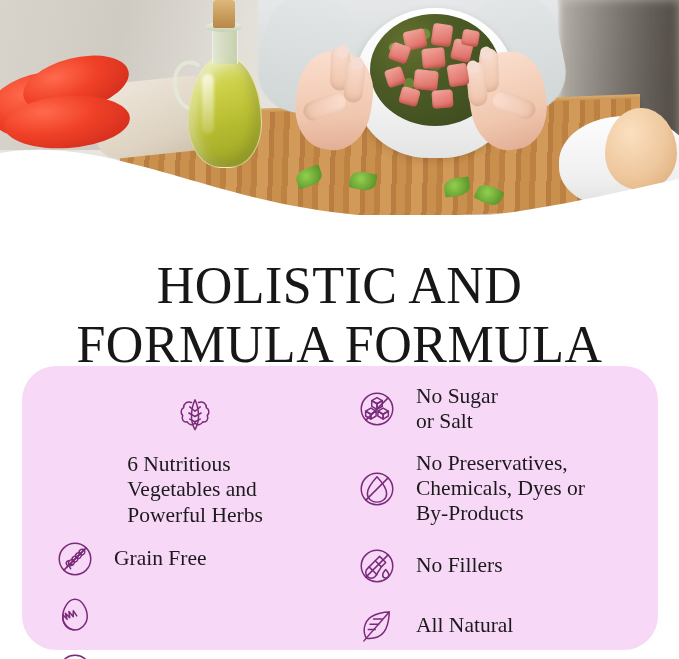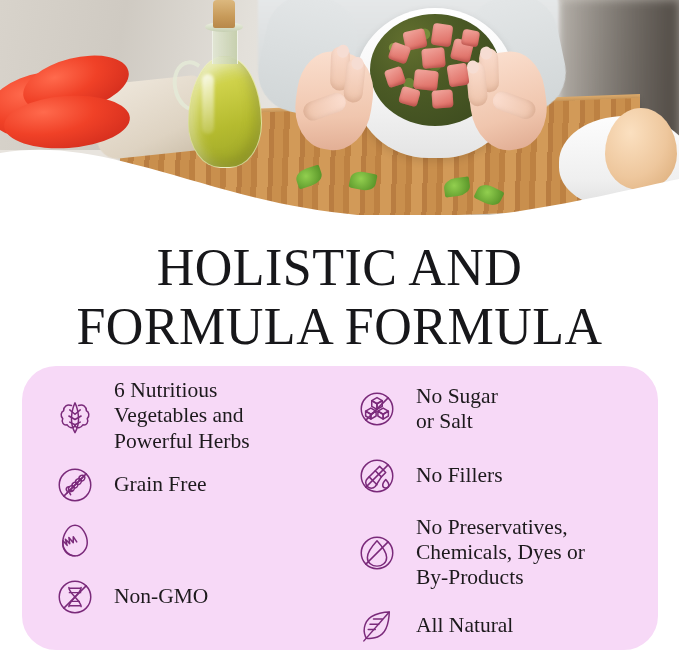--- a/index.html
+++ b/index.html
@@ -221,21 +221,21 @@
   
   .wave {
     position: absolute;
     left: 0; bottom: -2px; width: 679px; height: 110px;
     pointer-events: none;
   }
 
   
   .heading {
     position: absolute;
-    top: 204px; left: 0; width: 679px;
+    top: 222px; left: 0; width: 679px;
     text-align: center;
     color: #17171a;
     font-family: "Liberation Serif", "DejaVu Serif", serif;
     font-size: 52px;
     line-height: 1.13;
     letter-spacing: 0.5px;
     font-weight: 400;
   }
   .heading .line { display: block; white-space: nowrap; }
 
@@ -270,21 +270,21 @@
   }
   .feature .icon svg { display: block; }
   .feature .label {
     color: #1d1a1d;
     font-family: "Liberation Serif", "DejaVu Serif", serif;
     font-size: 21.5px;
     line-height: 1.18;
     white-space: pre-line;
   }
 
-  .col-left  .feature:nth-child(1) { margin-top: 2px;  }
+  .col-left  .feature:nth-child(1) { margin-top: 12px; flex-direction: column;  }
   .col-left  .feature:nth-child(2) { margin-top: 6px;  }
   .col-left  .feature:nth-child(3) { margin-top: 6px;  }
   .col-left  .feature:nth-child(4) { margin-top: 6px;  }
   .col-right .feature:nth-child(1) { margin-top: 8px;  }
   .col-right .feature:nth-child(2) { margin-top: 16px; }
   .col-right .feature:nth-child(3) { margin-top: 14px; }
   .col-right .feature:nth-child(4) { margin-top: 10px; }
 </style>
 </head>
 <body>
@@ -450,45 +450,45 @@
         </span>
         <span class="label">No Sugar
 or Salt</span>
       </div>
 
       <div class="feature">
         <span class="icon">
           <svg width="42" height="42" viewBox="0 0 48 48" fill="none" stroke="currentColor" stroke-width="1.7" stroke-linecap="round" stroke-linejoin="round">
             <circle cx="24" cy="24" r="18"></circle>
             <line x1="11.3" y1="36.7" x2="36.7" y2="11.3"></line>
+            <path d="M24 10 C24 10 13 22 13 29 C13 35 18 39 24 39 C30 39 35 35 35 29 C35 22 24 10 24 10 Z"></path>
+          </svg>
+        </span>
+        <span class="label">No Preservatives,
+Chemicals, Dyes or
+By-Products</span>
+      </div>
+
+      <div class="feature">
+        <span class="icon">
+          <svg width="42" height="42" viewBox="0 0 48 48" fill="none" stroke="currentColor" stroke-width="1.7" stroke-linecap="round" stroke-linejoin="round">
+            <circle cx="24" cy="24" r="18"></circle>
+            <line x1="11.3" y1="36.7" x2="36.7" y2="11.3"></line>
             <path d="M27 13 L34 20 L29 25 L22 18 Z"></path>
             <path d="M22 18 L13 27 C10.5 29.5 10.5 33.5 13 36 C15.5 38.5 19.5 38.5 22 36 L29 25"></path>
             <path d="M15 25 L24 34"></path>
             <path d="M34 28 C34 28 30.5 32 30.5 34.3 C30.5 36.3 32 37.7 34 37.7 C36 37.7 37.5 36.3 37.5 34.3 C37.5 32 34 28 34 28 Z"></path>
           </svg>
         </span>
         <span class="label">No Fillers</span>
       </div>
 
       <div class="feature">
         <span class="icon">
           <svg width="42" height="42" viewBox="0 0 48 48" fill="none" stroke="currentColor" stroke-width="1.7" stroke-linecap="round" stroke-linejoin="round">
-            <circle cx="24" cy="24" r="18"></circle>
-            <line x1="11.3" y1="36.7" x2="36.7" y2="11.3"></line>
-            <path d="M24 10 C24 10 13 22 13 29 C13 35 18 39 24 39 C30 39 35 35 35 29 C35 22 24 10 24 10 Z"></path>
-          </svg>
-        </span>
-        <span class="label">No Preservatives,
-Chemicals, Dyes or
-By-Products</span>
-      </div>
-
-      <div class="feature">
-        <span class="icon">
-          <svg width="42" height="42" viewBox="0 0 48 48" fill="none" stroke="currentColor" stroke-width="1.7" stroke-linecap="round" stroke-linejoin="round">
             <path d="M38 8 C38 8 18 8 12 19 C6 30 12 38 12 38 C12 38 22 40 30 33 C38 26 38 8 38 8 Z"></path>
             <path d="M38 8 L9 41"></path>
             <path d="M30 16 L20 16 M26 22 L16 22 M22 28 L14 28"></path>
           </svg>
         </span>
         <span class="label">All Natural</span>
       </div>
 
     </div>
   </div>

